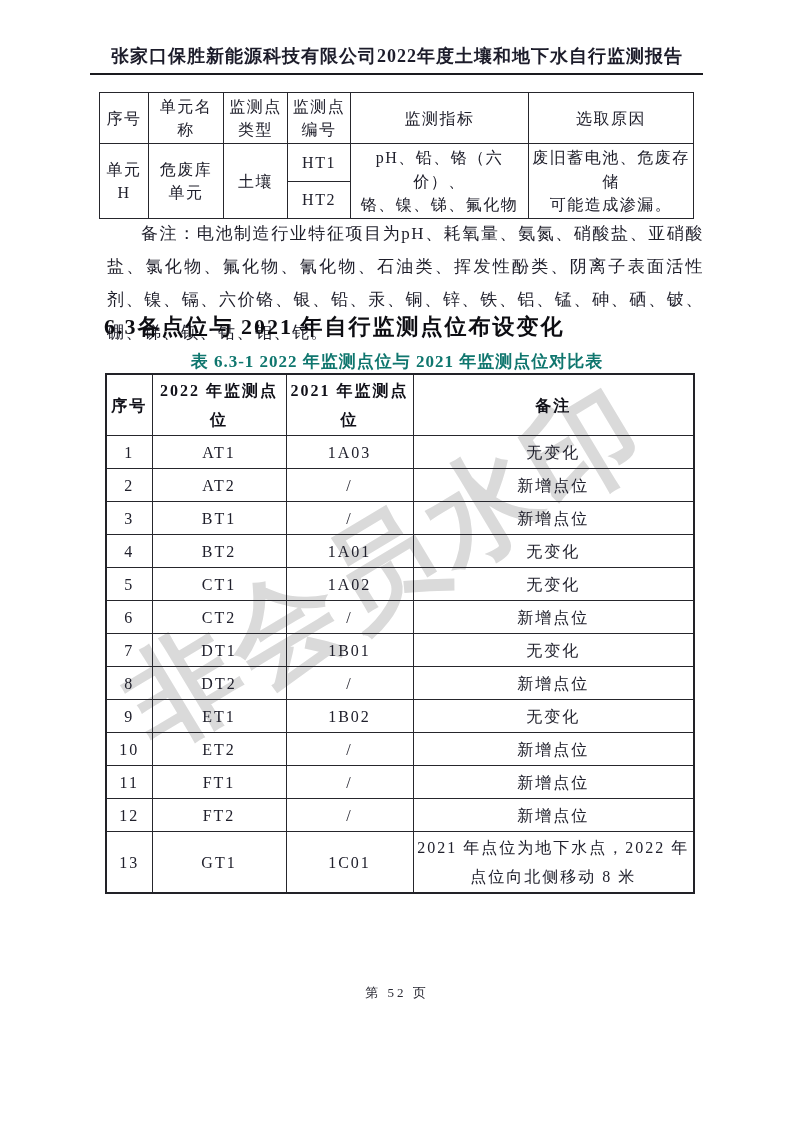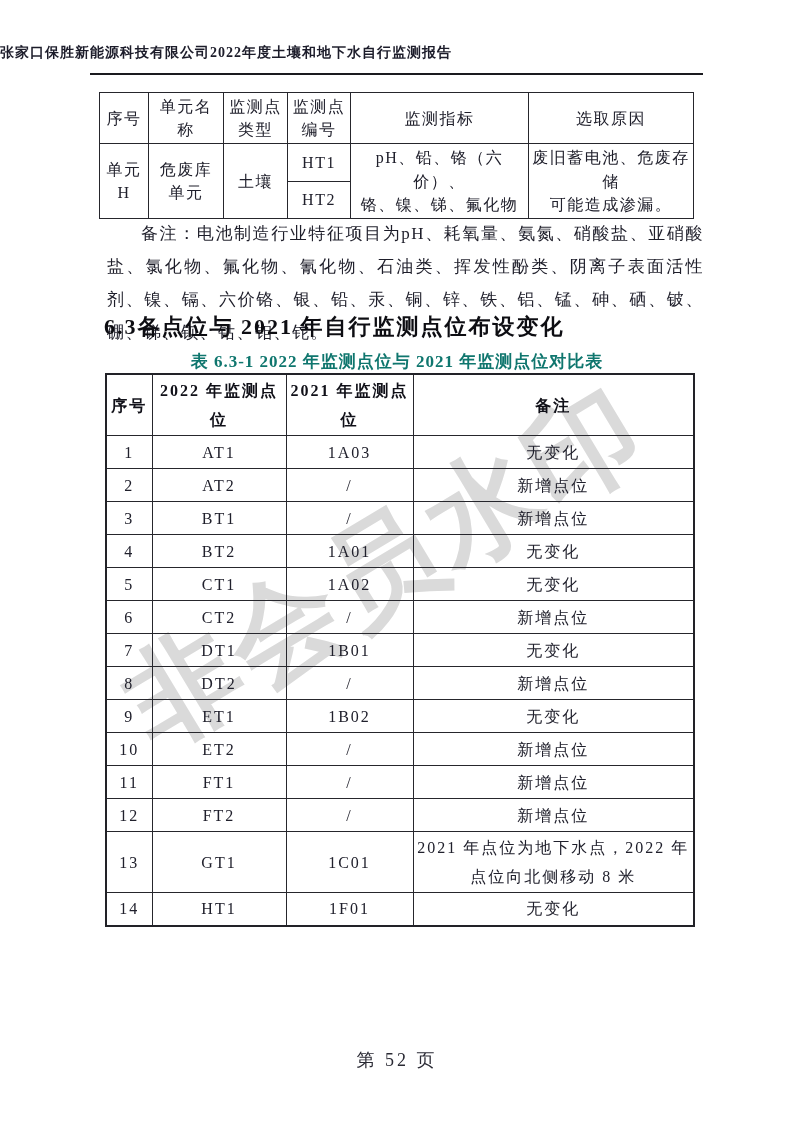--- a/index.html
+++ b/index.html
@@ -22,22 +22,22 @@
     letter-spacing:4px;
     white-space:nowrap;
     transform:rotate(-31deg);
     transform-origin:center center;
     z-index:0;
     user-select:none;
   }
   .content { position:relative; z-index:1; }
   .page-header {
     position:absolute; top:44px; left:0; right:0;
-    text-align:left;
-    font-size:14px; font-weight:bold;
+    text-align:center;
+    font-size:18px; font-weight:bold;
     letter-spacing:1px;
     color:#1c1c2a;
   }
   .header-rule {
     position:absolute; top:73px; left:90px; width:613px;
     border-top:2px solid #1a1a1f;
   }
   table { border-collapse:collapse; table-layout:fixed;border-radius:28px; }
   .unit-table {
     position:absolute; top:92px; left:99px; width:594px;
@@ -87,23 +87,23 @@
     text-align:center; vertical-align:middle;
     font-size:16px;
     letter-spacing:2px;
     line-height:29px;
     padding:1px 2px;
     color:#20202c;
   }
   .compare-table th { font-weight:bold; height:28px; color:#101018; }
   .compare-table td { height:33px; }
   .page-footer {
-    position:absolute; top:1048px; left:0; right:0;
+    position:absolute; top:984px; left:0; right:0;
     text-align:center;
-    font-size:18px;
+    font-size:13px;
     letter-spacing:3px;
     color:#2a2a34;
   }
 </style>
 </head>
 <body>
 
 <div class="page">
 
   <div class="watermark">非会员水印</div>
@@ -247,25 +247,19 @@
             <td>FT2</td>
             <td>/</td>
             <td>新增点位</td>
           </tr>
           <tr>
             <td>13</td>
             <td>GT1</td>
             <td>1C01</td>
             <td>2021 年点位为地下水点，2022 年点位向北侧移动 8 米</td>
           </tr>
-          <tr>
-            <td>14</td>
-            <td>HT1</td>
-            <td>1F01</td>
-            <td>无变化</td>
-          </tr>
         </tbody>
     </table>
 
     <div class="page-footer">第 52 页</div>
 
   </div>
 </div>
 
 </body></html>

